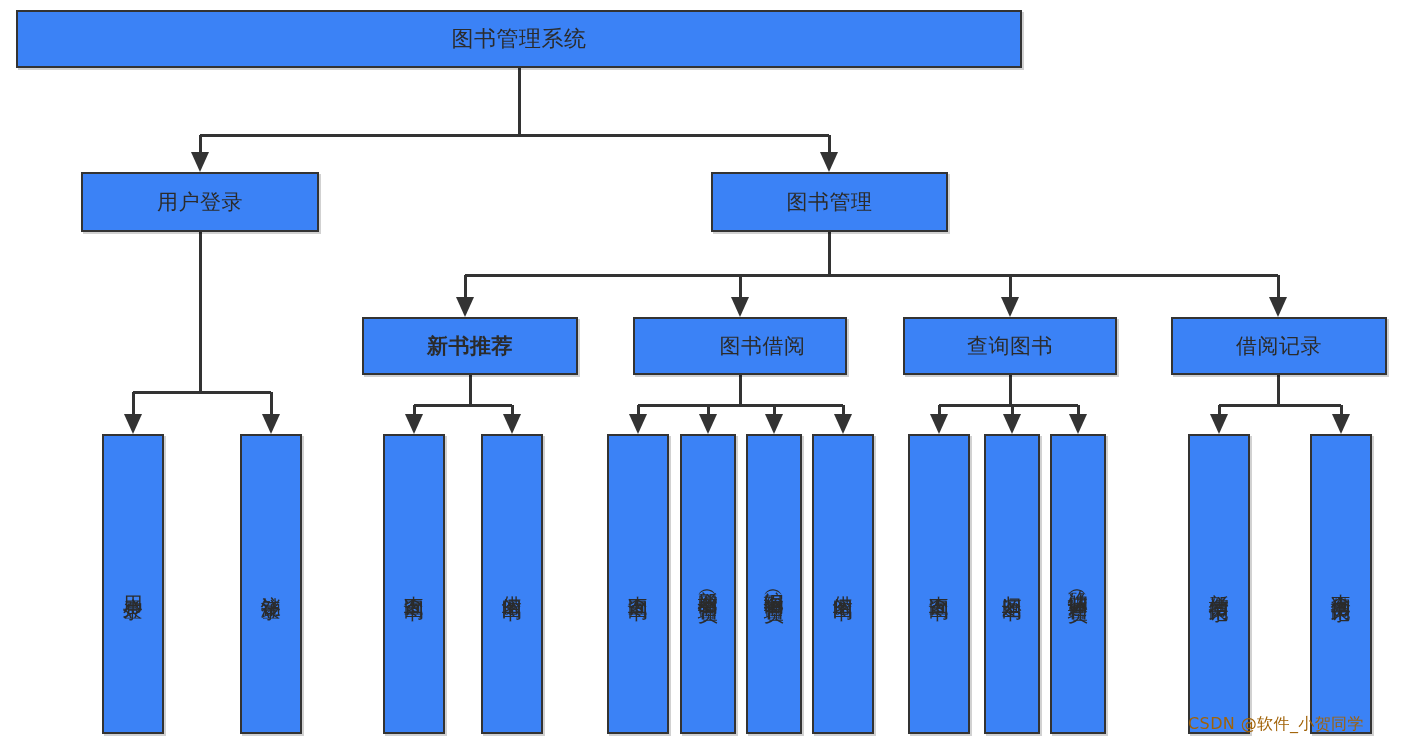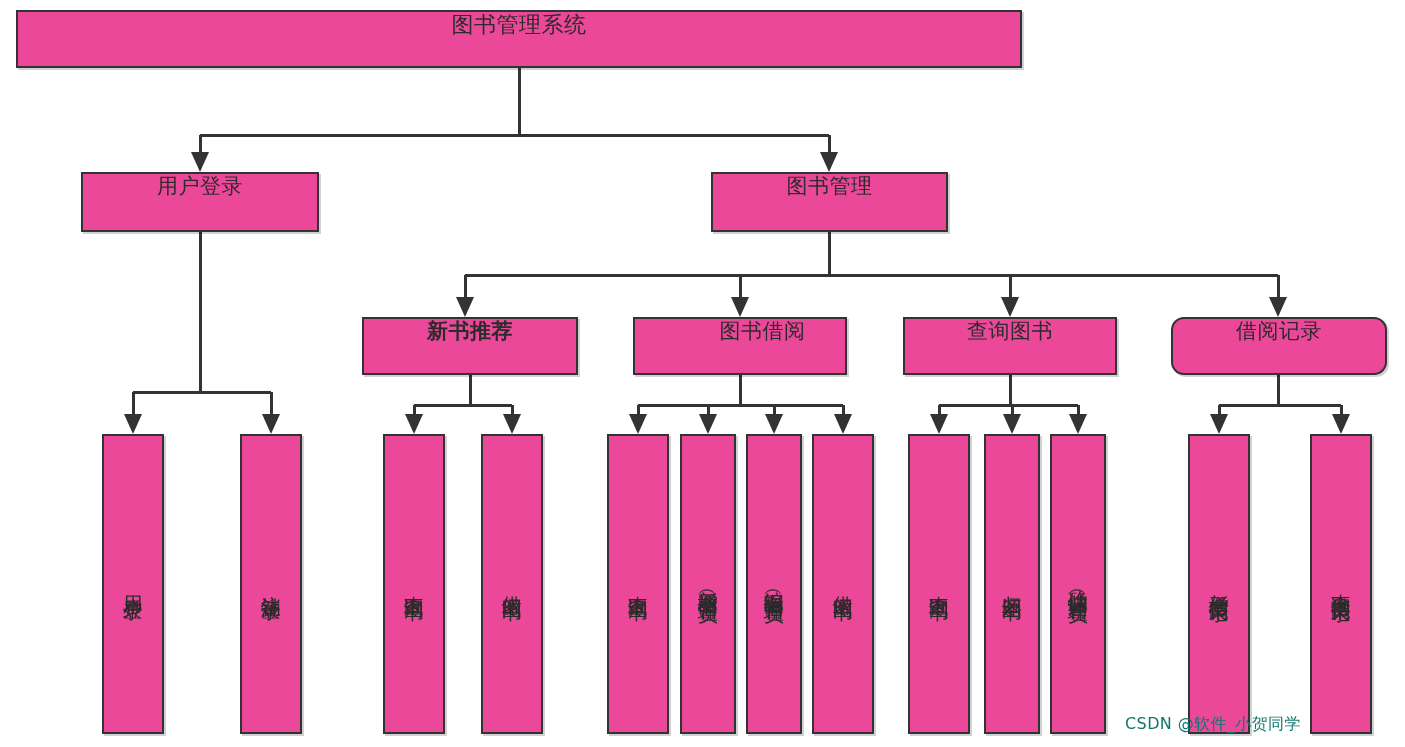--- a/index.html
+++ b/index.html
@@ -21,25 +21,26 @@
   }
   svg.canvas {
     position: absolute;
     left: 0;
     top: 0;
     width: 1405px;
     height: 747px;
   }
   .node-box {
     position: absolute;
-    background: #ec4899;
+    background: #3b82f6;
     border: 2px solid #333333;
     box-sizing: border-box;
     box-shadow: 2px 2px 0 rgba(0,0,0,0.18);
     display: flex;
+    align-items: center;
     justify-content: center;
     overflow: hidden;
   }
   .node-label {
     color: #2b2b2b;
     font-size: 21px;
     line-height: 1.18;
     letter-spacing: 0.5px;
     white-space: nowrap;
     text-align: center;
@@ -48,24 +49,24 @@
     writing-mode: vertical-rl;
     text-orientation: upright;
     font-size: 20px;
     line-height: 1.22;
     letter-spacing: 2px;
     max-height: 100%;
   }
   .node-box.root .node-label { font-size: 22px; }
   .watermark {
     position: absolute;
-    left: 1125px;
+    left: 1188px;
     top: 714px;
     font-size: 16px;
-    color: #0f766e;
+    color: #a16207;
     white-space: nowrap;
     letter-spacing: 0.4px;
     pointer-events: none;
   }
 </style>
 </head>
 <body>
 
 <div id="diagram-root">
 
@@ -136,21 +137,21 @@
       </div>
       <div class="node-box" style="left: 362px; top: 317px; width: 216px; height: 58px; font-weight: bold;">
         <span class="node-label">新书推荐</span>
       </div>
       <div class="node-box" style="left: 633px; top: 317px; width: 214px; height: 58px; padding-left: 45px;">
         <span class="node-label">图书借阅</span>
       </div>
       <div class="node-box" style="left: 903px; top: 317px; width: 214px; height: 58px;">
         <span class="node-label">查询图书</span>
       </div>
-      <div class="node-box" style="left: 1171px; top: 317px; width: 216px; height: 58px; border-radius: 13px;">
+      <div class="node-box" style="left: 1171px; top: 317px; width: 216px; height: 58px;">
         <span class="node-label">借阅记录</span>
       </div>
       <div class="node-box vertical" style="left: 102px; top: 434px; width: 62px; height: 300px;">
         <span class="node-label">用户登录</span>
       </div>
       <div class="node-box vertical" style="left: 240px; top: 434px; width: 62px; height: 300px;">
         <span class="node-label">注销登录</span>
       </div>
       <div class="node-box vertical" style="left: 383px; top: 434px; width: 62px; height: 300px;">
         <span class="node-label">查询图书</span>

